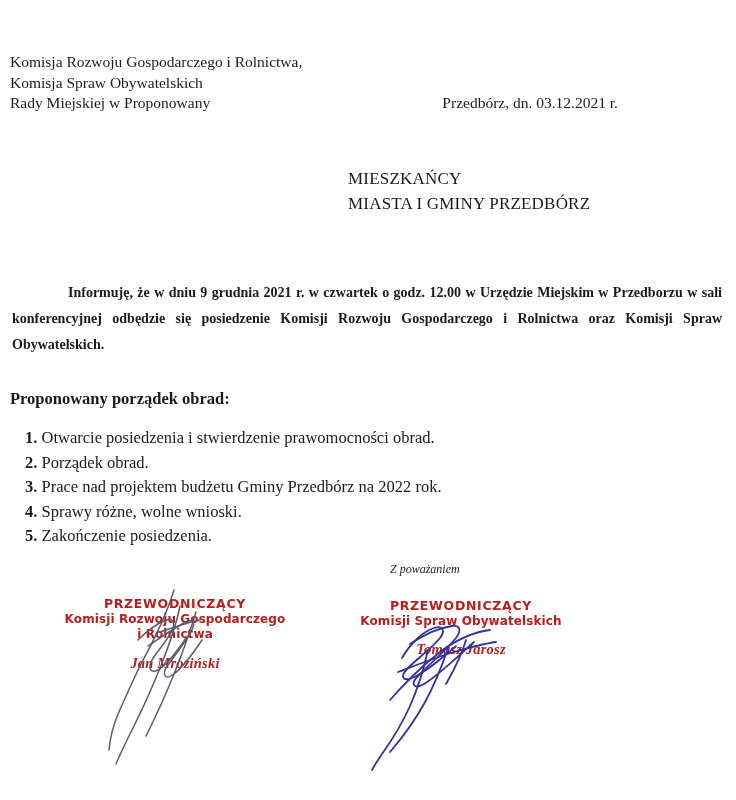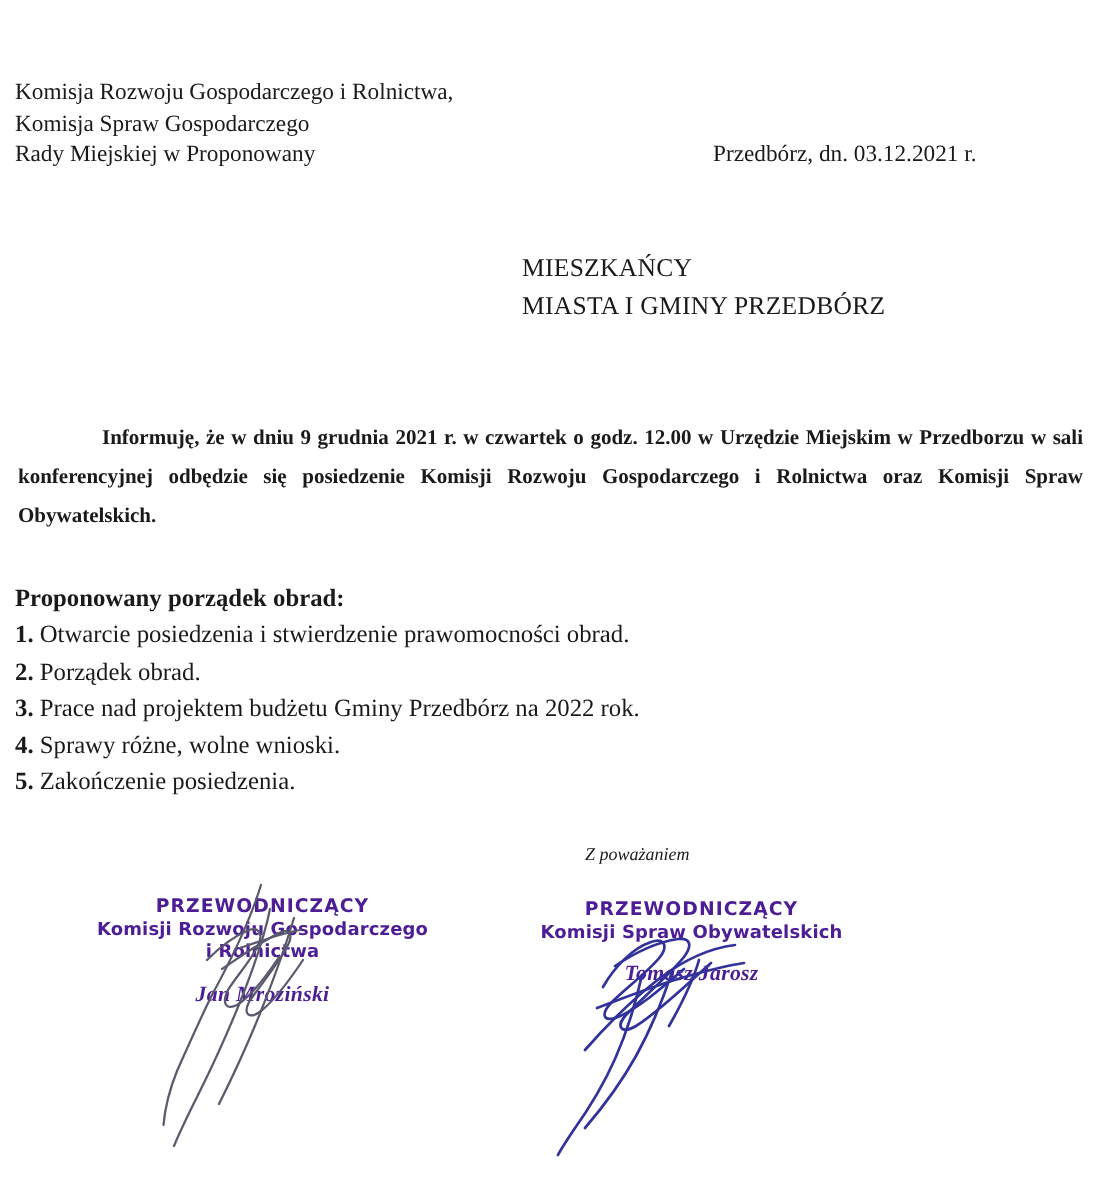--- a/index.html
+++ b/index.html
@@ -36,21 +36,21 @@
   }
   .addressee-block {
     font-size: 15.5px;
     line-height: 20.5px;
     white-space: nowrap;
   }
   .addressee-block div { display: block; }
   .place-date {
     font-size: 15.5px;
     line-height: 20.5px;
-    margin-right: 75px;
+    margin-right: 108px;
     white-space: nowrap;
   }
 
   
   .recipient {
     position: absolute;
     top: 142px;
     left: 348px;
     font-size: 17px;
     font-weight: normal;
@@ -95,21 +95,21 @@
     width: 560px;
     font-size: 16.5px;
     line-height: 24.4px;
   }
   .agenda-title {
     font-weight: bold;
     margin-bottom: 0;
   }
   .agenda-list {
     list-style: none;
-    margin: 0;
+    margin: 15px;
     padding: 0;
   }
   .agenda-item {
     white-space: nowrap;
   }
   .agenda-num {
     font-weight: bold;
   }
   .agenda-text {
     font-weight: normal;
@@ -125,21 +125,21 @@
     font-size: 12px;
   }
 
   
   .stamp {
     position: absolute;
     font-family: "DejaVu Sans", "Liberation Sans", sans-serif;
     font-weight: bold;
     text-align: center;
     line-height: 15.5px;
-    color: #4c1d95;
+    color: #b91c1c;
   }
   .stamp .stamp-role {
     font-size: 12.5px;
     letter-spacing: 0.7px;
     display: block;
   }
   .stamp .stamp-body {
     font-size: 12px;
     letter-spacing: 0.1px;
     display: block;
@@ -184,21 +184,21 @@
   }
 </style>
 </head>
 <body>
 
 <div class="page">
 
   <div class="header-row">
     <div class="addressee-block">
       <div>Komisja Rozwoju Gospodarczego i Rolnictwa,</div>
-      <div>Komisja Spraw Gospodarczego</div>
+      <div>Komisja Spraw Obywatelskich</div>
       <div>Rady Miejskiej w Proponowany</div>
     </div>
     <div class="place-date">Przedbórz, dn. 03.12.2021 r.</div>
   </div>
 
   <div class="recipient">
     <div>MIESZKAŃCY</div>
     <div>MIASTA I GMINY PRZEDBÓRZ</div>
   </div>
 

